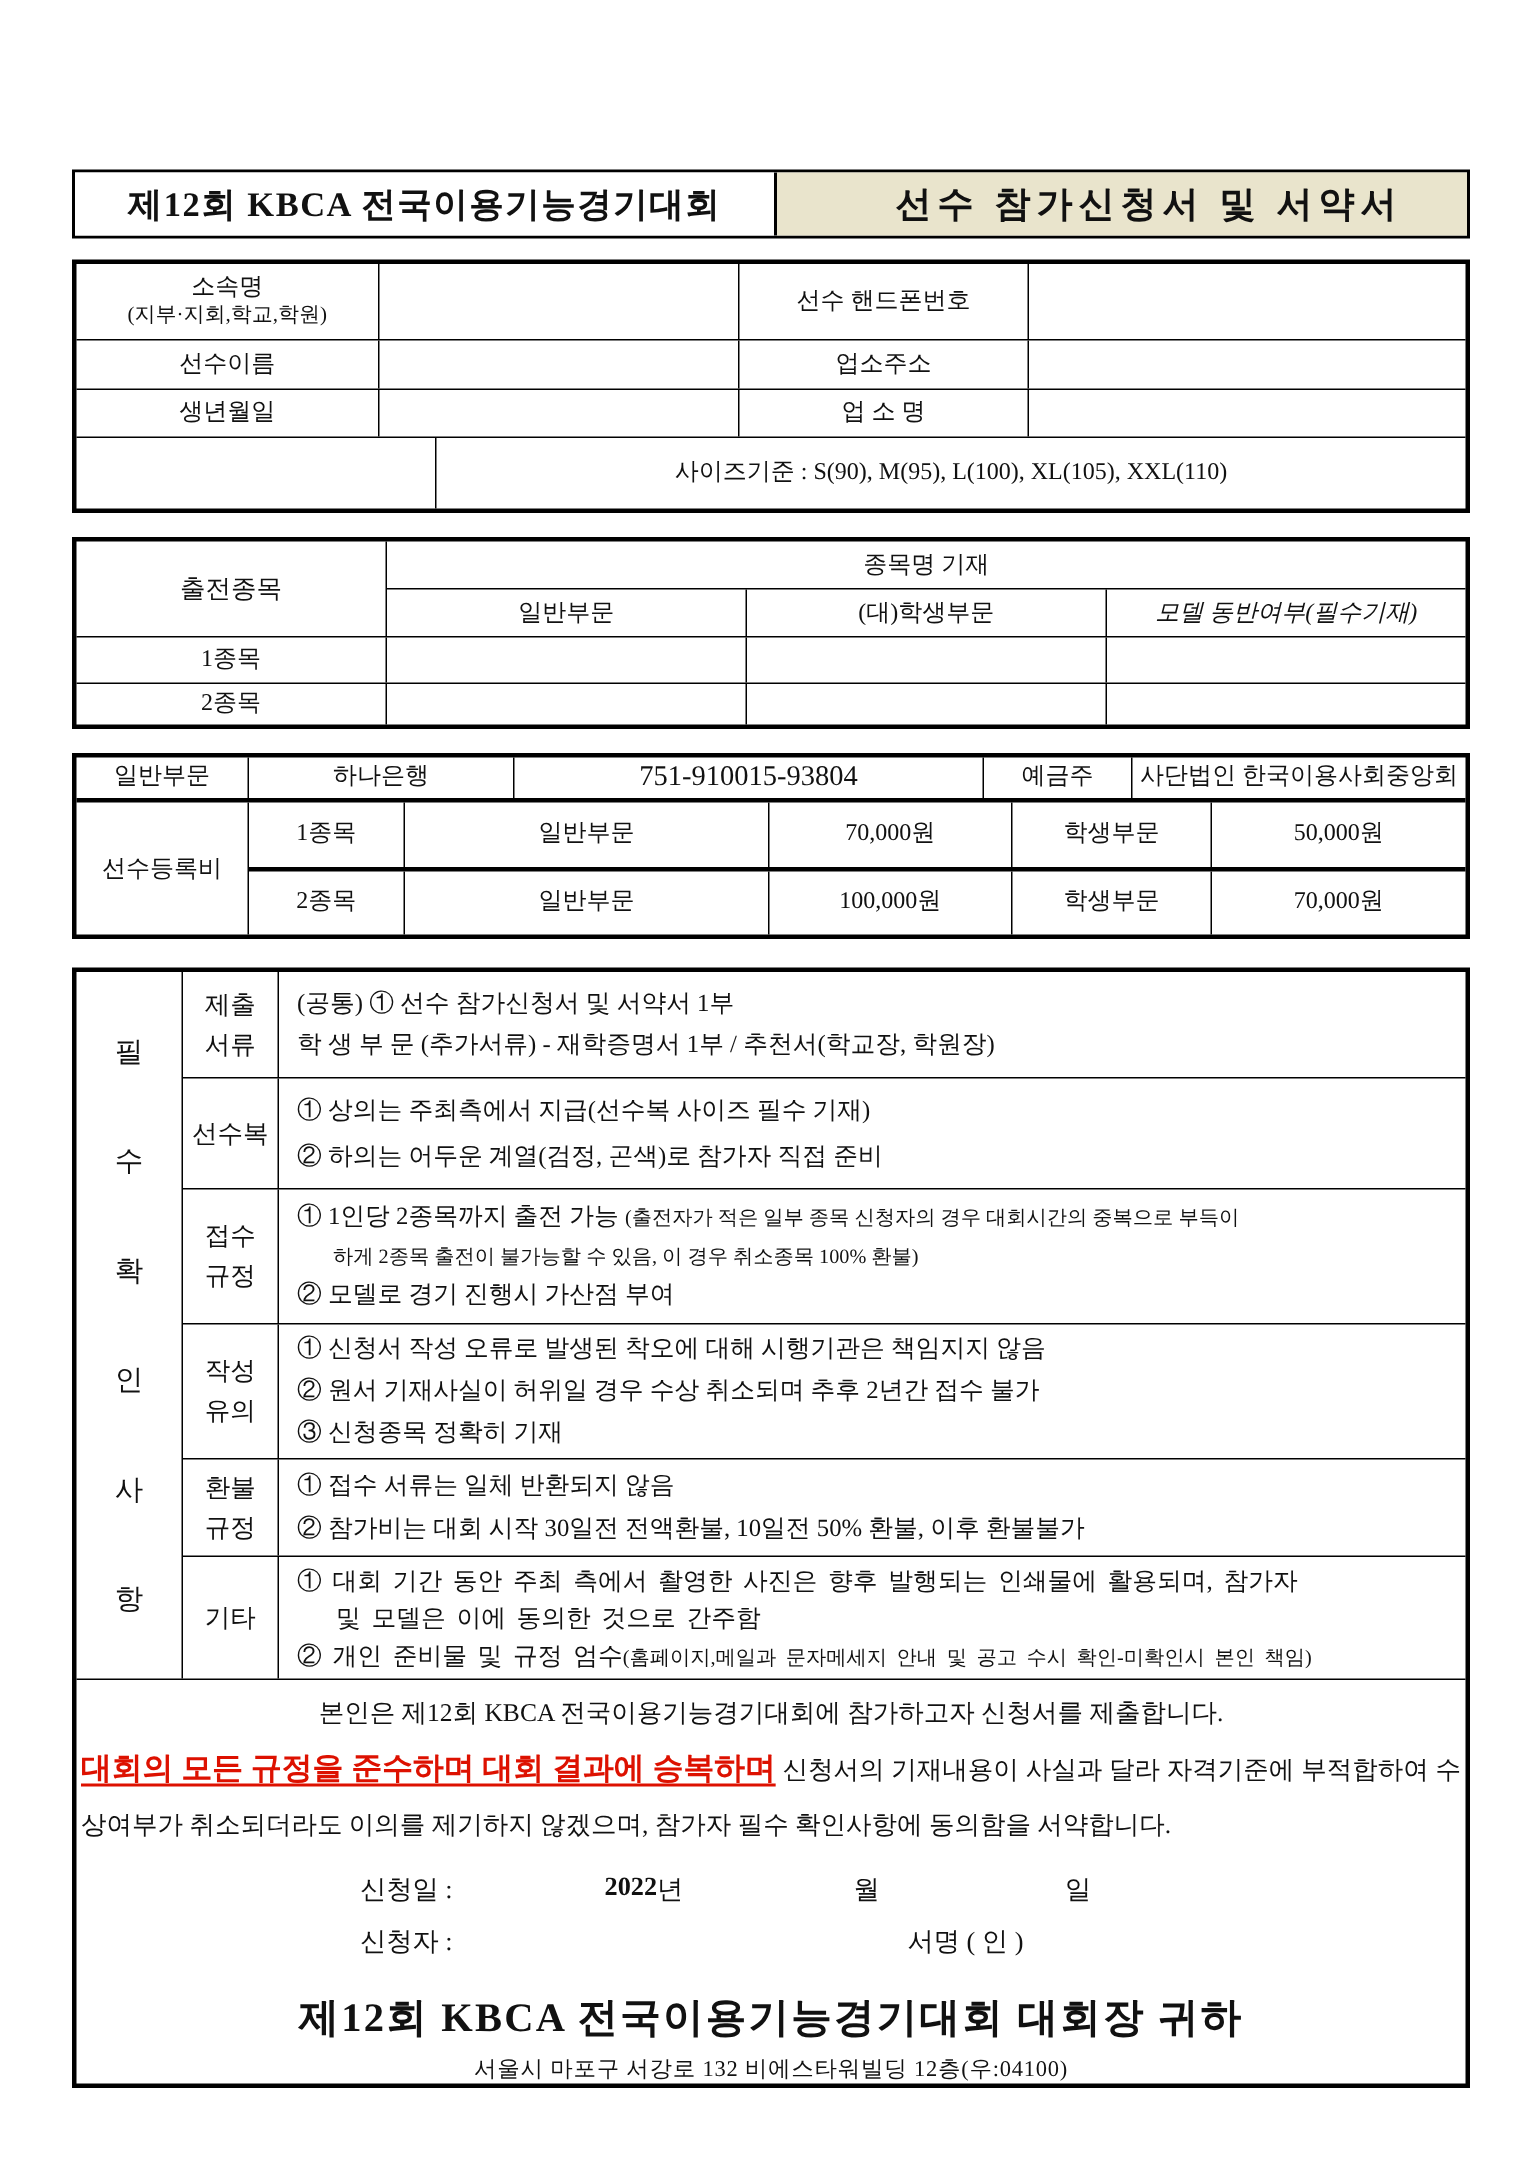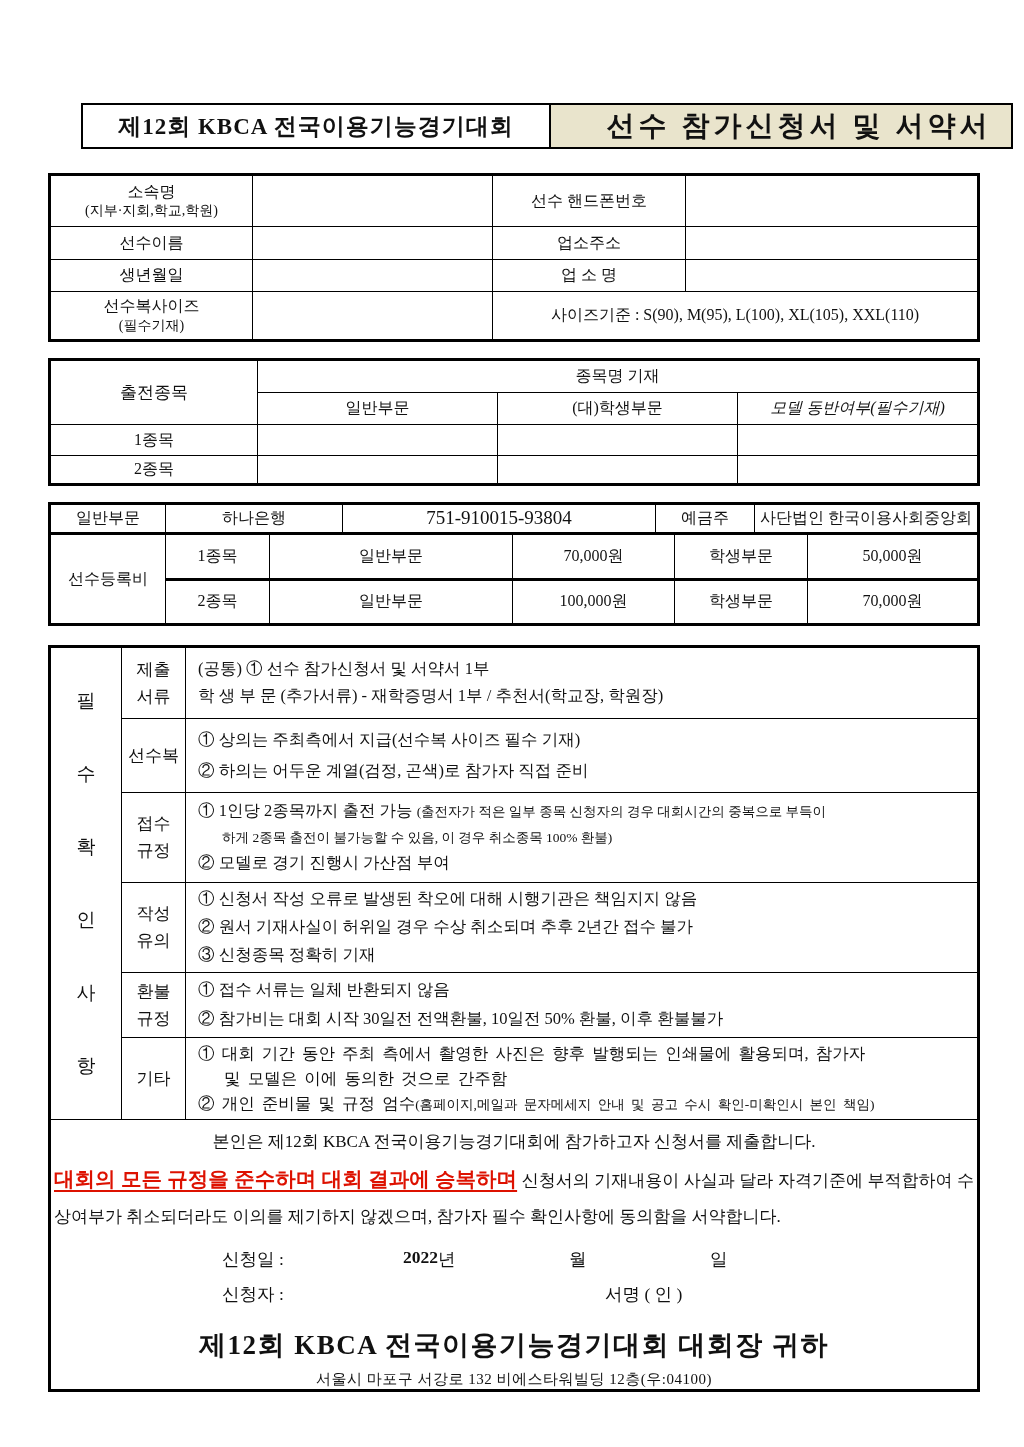--- a/index.html
+++ b/index.html
@@ -4,25 +4,25 @@
 <style>
   html,body { margin:0; padding:0; background:#ffffff; }
   .page {
     position:relative; width:1024px; height:1447px; background:#fff;
     font-family:"Liberation Serif","DejaVu Serif",serif; color:#111;
     overflow:hidden;
   }
   .abs { position:absolute; box-sizing:border-box; }
 
   
-  .hdr { left:48px; top:103px; width:932px; height:46px; display:flex; border:2px solid #000;margin-left:33px; }
+  .hdr { left:48px; top:113px; width:932px; height:46px; display:flex; border:2px solid #000; }
   .hdr-left { width:468px; display:flex; align-items:center; justify-content:center;
     font-size:23px; font-weight:bold; letter-spacing:1px; border-right:2px solid #000; box-sizing:border-box; background:#fff; }
   .hdr-right { flex:1; display:flex; align-items:center; justify-content:center;
-    font-size:28px; font-weight:bold; letter-spacing:4px;padding-left:36px; }
+    font-size:24px; font-weight:bold; letter-spacing:4px;padding-left:36px; }
 
   
   .tbl { left:48px; width:932px; border:3px solid #000; display:flex; flex-direction:column; }
   .trow { display:flex; border-bottom:1px solid #000; box-sizing:border-box; }
   .trow.last { border-bottom:none; flex:1; }
   .c { box-sizing:border-box; border-right:1px solid #000; display:flex; align-items:center;
        justify-content:center; font-size:16px; text-align:center; line-height:1.3; }
   .c.last { border-right:none; }
   .c .sub { font-size:14px; }
   .stack { display:flex; flex-direction:column; align-items:center; justify-content:center; }
@@ -77,21 +77,21 @@
   .indent1 { padding-left:24px; }
 
   
   .decl-line1 { text-align:center; font-size:17px; margin-top:9px; line-height:1.5; }
   .decl-para { margin:4px 3px 0 3px; font-size:17px; line-height:2.0; text-align:justify; }
   .red { font-weight:bold; font-size:20.5px; text-decoration:underline; text-underline-offset:4px; }
 
   
   .sig { position:relative; height:31px; margin-top:13px; font-size:17.5px; }
   .sig span { position:absolute; white-space:nowrap; }
-  .sig .lab { left:171px; }
+  .sig .lab { left:189px; }
   .sig .yr { left:352px; font-weight:bold; }
   .sig .yr b { font-weight:bold; }
   .sig .yr .sfx { font-weight:normal; }
   .sig .mo { left:518px; }
   .sig .dy { left:659px; }
   .sig .sgn { left:554px; }
 
   
   .recipient { text-align:center; font-size:27px; font-weight:bold; letter-spacing:1.5px; margin-top:16px; }
   .address { text-align:center; font-size:15px; margin-top:7px; letter-spacing:0.5px; }
@@ -122,24 +122,20 @@
       <div class="c w193">업소주소</div>
       <div class="c last" style="flex:1"></div>
     </div>
     <div class="trow" style="height:32px">
       <div class="c w202">생년월일</div>
       <div class="c w240"></div>
       <div class="c w193">업 소 명</div>
       <div class="c last" style="flex:1"></div>
     </div>
     <div class="trow last">
-      <div class="c w202 stack">
-        <div>선수복사이즈</div>
-        <div class="sub">(필수기재)</div>
-      </div>
       <div class="c w240"></div>
       <div class="c last" style="flex:1">사이즈기준 : S(90), M(95), L(100), XL(105), XXL(110)</div>
     </div>
   </div>
 
   <div class="abs tbl events">
     <div class="trow" style="height:64px">
       <div class="evt-corner">출전종목</div>
       <div class="evt-right">
         <div class="evt-span">종목명 기재</div>

